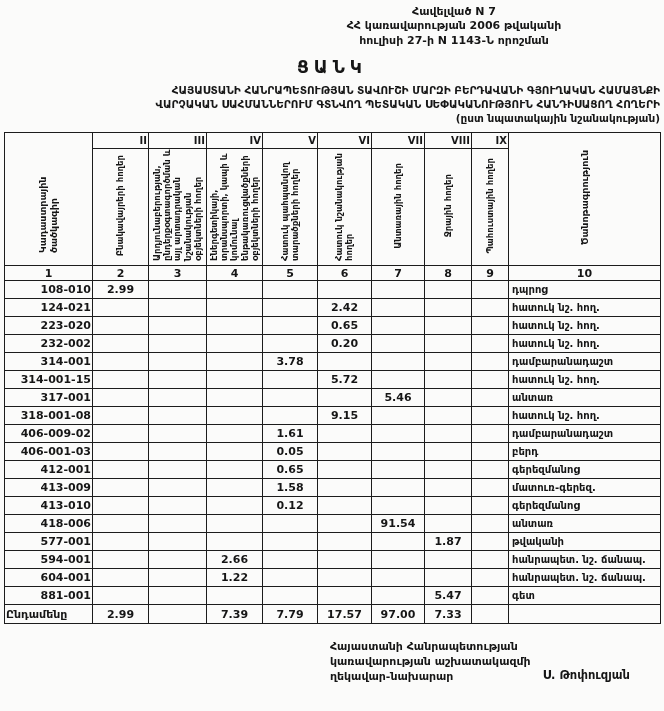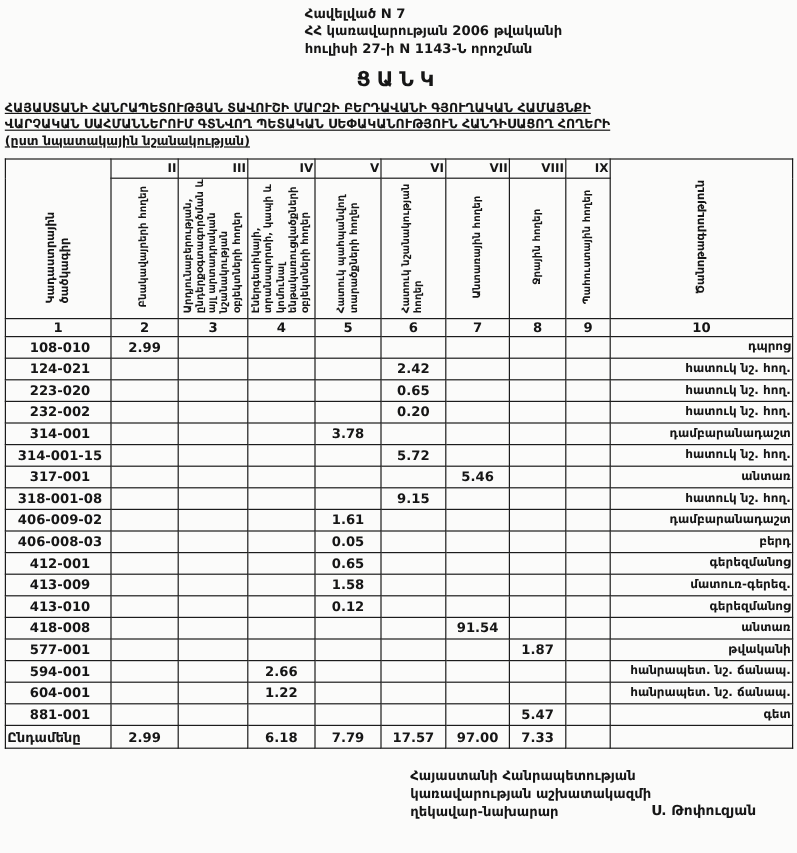--- a/index.html
+++ b/index.html
@@ -9,31 +9,31 @@
     color:#161616;
     font-family:"DejaVu Sans",sans-serif;
     font-weight:bold;
     -webkit-font-smoothing:none;
   }
   .doc{padding:5px 4px 0 4px;}
 
   
   .appendix{
     width:400px;margin-left:250px;
-    text-align:left;
+    text-align:center;
     font-size:11px;line-height:1.3;
   }
   
   .title{
     text-align:center;margin-top:9px;
     font-size:17px;letter-spacing:5px;
   }
   .subtitle{
-    text-align:left;margin-top:6px;
-    font-size:10.5px;line-height:1.35;text-decoration:underline;
+    text-align:right;margin-top:6px;
+    font-size:10.5px;line-height:1.35;
   }
   .subtitle .par{font-size:10.5px;}
 
   
   table{
     border-collapse:collapse;table-layout:fixed;
     width:656px;margin:7px 0 0 0;
   }
   td,th{
     border:1.6px solid #1c1c1c;
@@ -46,34 +46,34 @@
     display:inline-block;
     writing-mode:vertical-rl;
     transform:rotate(180deg);
     font-size:8.5px;line-height:1.2;
     max-height:112px;
     text-align:left;
     font-weight:bold;
   }
   .rot.big{font-size:9.5px;}
   th.colnum{height:14px;font-size:11px;text-align:center;}
-  td.code{height:17px;font-size:11px;text-align:center;padding-left:4px;white-space:nowrap;}
+  td.code{height:17px;font-size:11px;text-align:right;padding-left:4px;white-space:nowrap;}
   td.num{height:17px;font-size:11px;text-align:center;white-space:nowrap;}
-  td.note{height:17px;font-size:10px;text-align:right;padding-left:3px;white-space:nowrap;}
+  td.note{height:17px;font-size:10px;text-align:left;padding-left:3px;white-space:nowrap;}
   tr.totalrow td{height:18px;}
   td.total-label{font-size:11px;}
 
   
   .footer{
     margin:16px 30px 0 40px;
     display:flex;justify-content:flex-end;align-items:flex-end;
     font-size:11px;line-height:1.35;
   }
   .footer .left{text-align:left;}
-  .footer .sig{font-size:11.5px;padding-bottom:1px;}
+  .footer .sig{font-size:11.5px;padding-bottom:1px;margin-left:12px;}
 </style>
 </head>
 <body>
 
 <div class="doc">
 
   <div class="appendix">
     <div>Հավելված N 7</div>
     <div>ՀՀ կառավարության 2006 թվականի</div>
     <div>հուլիսի 27-ի N 1143-Ն որոշման</div>
@@ -243,21 +243,21 @@
           <td class="num"></td>
           <td class="num"></td>
           <td class="num">1.61</td>
           <td class="num"></td>
           <td class="num"></td>
           <td class="num"></td>
           <td class="num"></td>
           <td class="note">դամբարանադաշտ</td>
         </tr>
         <tr>
-          <td class="code">406-008-03</td>
+          <td class="code">406-001-03</td>
           <td class="num"></td>
           <td class="num"></td>
           <td class="num"></td>
           <td class="num">0.05</td>
           <td class="num"></td>
           <td class="num"></td>
           <td class="num"></td>
           <td class="num"></td>
           <td class="note">բերդ</td>
         </tr>
@@ -291,21 +291,21 @@
           <td class="num"></td>
           <td class="num"></td>
           <td class="num">0.12</td>
           <td class="num"></td>
           <td class="num"></td>
           <td class="num"></td>
           <td class="num"></td>
           <td class="note">գերեզմանոց</td>
         </tr>
         <tr>
-          <td class="code">418-008</td>
+          <td class="code">418-006</td>
           <td class="num"></td>
           <td class="num"></td>
           <td class="num"></td>
           <td class="num"></td>
           <td class="num"></td>
           <td class="num">91.54</td>
           <td class="num"></td>
           <td class="num"></td>
           <td class="note">անտառ</td>
         </tr>
@@ -356,21 +356,21 @@
           <td class="num">5.47</td>
           <td class="num"></td>
           <td class="note">գետ</td>
         </tr>
       </tbody>
     <tfoot>
       <tr class="totalrow">
         <td class="total-label">Ընդամենը</td>
         <td class="num">2.99</td>
         <td class="num"></td>
-        <td class="num">6.18</td>
+        <td class="num">7.39</td>
         <td class="num">7.79</td>
         <td class="num">17.57</td>
         <td class="num">97.00</td>
         <td class="num">7.33</td>
         <td class="num"></td>
         <td class="note"></td>
       </tr>
     </tfoot>
   </table>
 

